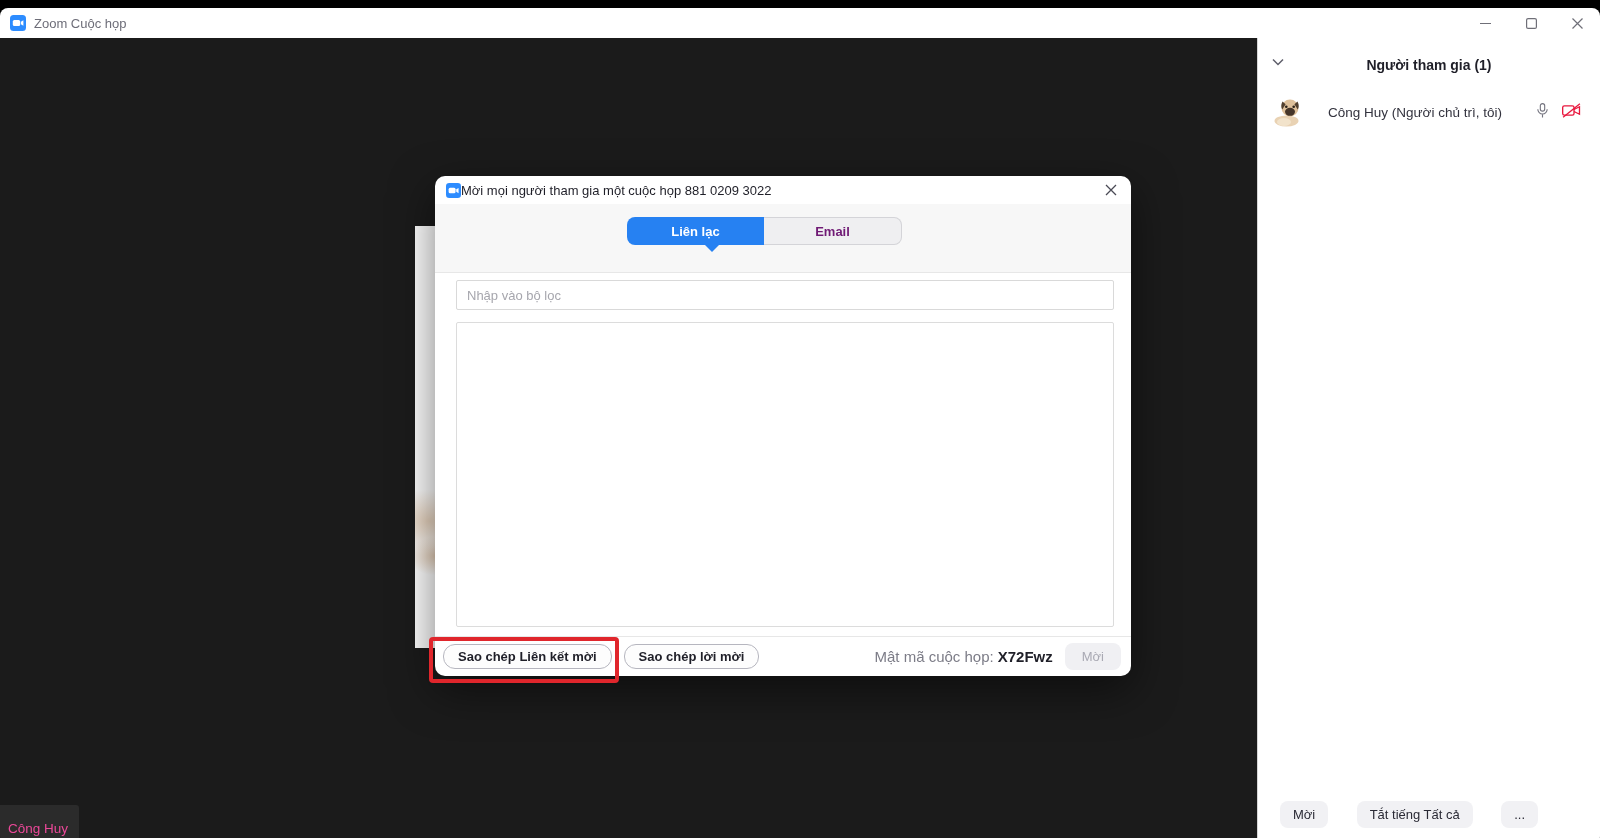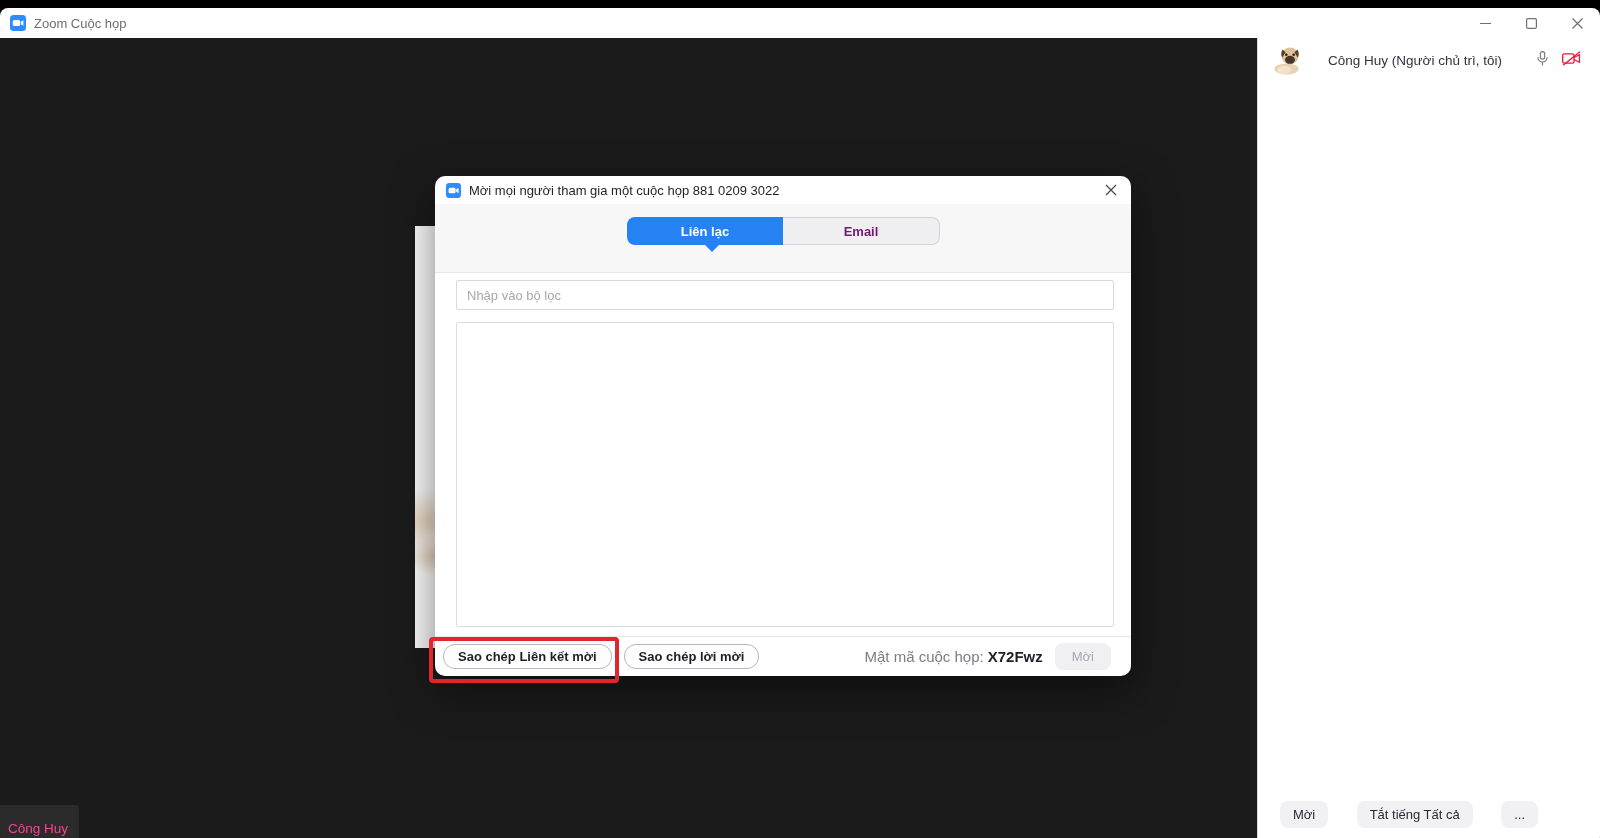--- a/index.html
+++ b/index.html
@@ -29,34 +29,34 @@
   .participant-row { display:flex; align-items:center; height:44px; padding:0 18px 0 13px;gap:8px; }
   .avatar { width:34px; height:34px; border-radius:2px; overflow:hidden; flex:0 0 auto; display:flex; }
   .participant-name { margin-left:15px; font-size:13.5px; color:#33333e; }
   .row-icons { margin-left:auto; display:flex; align-items:center; gap:11px; }
   .panel-footer { position:absolute; left:0; right:0; bottom:16px; display:flex; align-items:center; justify-content:space-between; padding:0 62px 0 22px; }
   .side-btn { background:#f1f1f4; border:none; border-radius:8px; color:#2a2a35; font-size:13px; padding:6px 13px; font-family:inherit; cursor:pointer; white-space:nowrap; }
 
   
   .dialog { position:absolute; left:435px; top:168px; width:696px; height:500px; background:#fff; border-radius:10px;
             box-shadow:0 14px 44px rgba(0,0,0,0.5); z-index:10; overflow:hidden; }
-  .dialog-titlebar { height:28px; display:flex; align-items:center; gap:8px; padding:0 14px 0 11px; }
+  .dialog-titlebar { height:28px; display:flex; align-items:center; gap:0; padding:0 14px 0 11px; }
   .dialog-title { font-size:13px; color:#1f1f28; }
   .dialog-close { margin-left:auto; display:flex; cursor:pointer; }
   .tab-strip { position:relative; height:69px; background:#f7f7f7; border-bottom:1px solid #e7e7e7; }
-  .tab-group { position:absolute; left:192px; top:13px; width:313px; height:28px; display:flex; }
+  .tab-group { position:absolute; left:192px; top:13px; width:275px; height:28px; display:flex; }
   .tab { flex:1; display:flex; align-items:center; justify-content:center; font-size:13px; font-weight:bold; cursor:pointer; position:relative; }
   .tab.active { background:#2681f2; color:#fff; border-radius:8px 0 0 8px; }
   .tab.inactive { background:#efeff1; color:#701a75; border:1px solid #d4d4d8; border-left:none; border-radius:0 8px 8px 0; }
   .tab-pointer { position:absolute; left:270px; top:41px; width:0; height:0; border-left:7px solid transparent; border-right:7px solid transparent; border-top:7px solid #2681f2; }
   .dialog-body { padding:7px 17px 0 21px; }
   .filter-input { width:100%; height:30px; border:1px solid #d9d9d9; border-radius:2px; font-size:13px; padding:0 10px; color:#33333e; outline:none; font-family:inherit; }
   .filter-input::placeholder { color:#a6a6ad; }
   .contact-list { margin-top:12px; height:305px; border:1px solid #dcdcdc; border-radius:2px; background:#fff; }
-  .dialog-footer { position:absolute; left:0; right:0; bottom:0; height:40px; border-top:1px solid #e7e7e7; display:flex; align-items:center; gap:12px; padding:0 20px 0 8px; }
+  .dialog-footer { position:absolute; left:0; right:0; bottom:0; height:40px; border-top:1px solid #e7e7e7; display:flex; align-items:center; gap:12px; padding:0 10px 0 8px; }
   .btn-copy { font-family:inherit; font-weight:bold; font-size:13px; color:#1f1f28; background:#fdfdfd; border:1px solid #b6b6bf; border-radius:12px; padding:4px 14px; cursor:pointer; white-space:nowrap; }
   .footer-spacer { flex:1; }
   .passcode { font-size:15px; color:#7c7c87; white-space:nowrap; }
   .passcode b { color:#1f1f28; margin-left:4px; }
   .btn-invite-disabled { font-family:inherit; background:#f0f0f3; color:#a9a9b3; border:none; border-radius:8px; padding:6px 17px; font-size:13px; cursor:default; }
 
   
   .annotation { position:absolute; left:429px; top:629px; width:190px; height:46px; border:4px solid #e0262c; border-radius:4px; z-index:60; pointer-events:none; }
 </style>
 </head>
@@ -91,20 +91,28 @@
       </div>
     </div>
   </div>
 
   <div class="video-area">
     <div class="video-strip"></div>
     <div class="name-tag">Công Huy</div>
   </div>
 
   <aside class="sidebar">
+    <div class="panel-header">
+      <span class="panel-chevron">
+        <svg width="12" height="8" viewBox="0 0 12 8" fill="none">
+            <path d="M1 1.5 L6 6.5 L11 1.5" stroke="#5f5f6b" stroke-width="1.5"></path>
+          </svg>
+      </span>
+      <span class="panel-title">Người tham gia (1)</span>
+    </div>
     <div class="participant-row">
       <span class="avatar">
         <svg width="34" height="34" viewBox="0 0 34 34">
           <rect width="34" height="34" fill="#ffffff"></rect>
           <ellipse cx="15.5" cy="26" rx="12" ry="5.5" fill="#e9d2b3"></ellipse>
           <ellipse cx="13" cy="27" rx="7" ry="4" fill="#f2e3cb"></ellipse>
           <circle cx="19" cy="13" r="8.5" fill="#dfc19b"></circle>
           <path d="M11.5 6.5 Q9.2 11 11.3 14.5 L14.6 9.2 Z" fill="#52402f"></path>
           <path d="M26.5 6.5 Q28.8 11 26.7 14.5 L23.4 9.2 Z" fill="#52402f"></path>
           <ellipse cx="19" cy="16.8" rx="5" ry="4" fill="#46362a"></ellipse>

